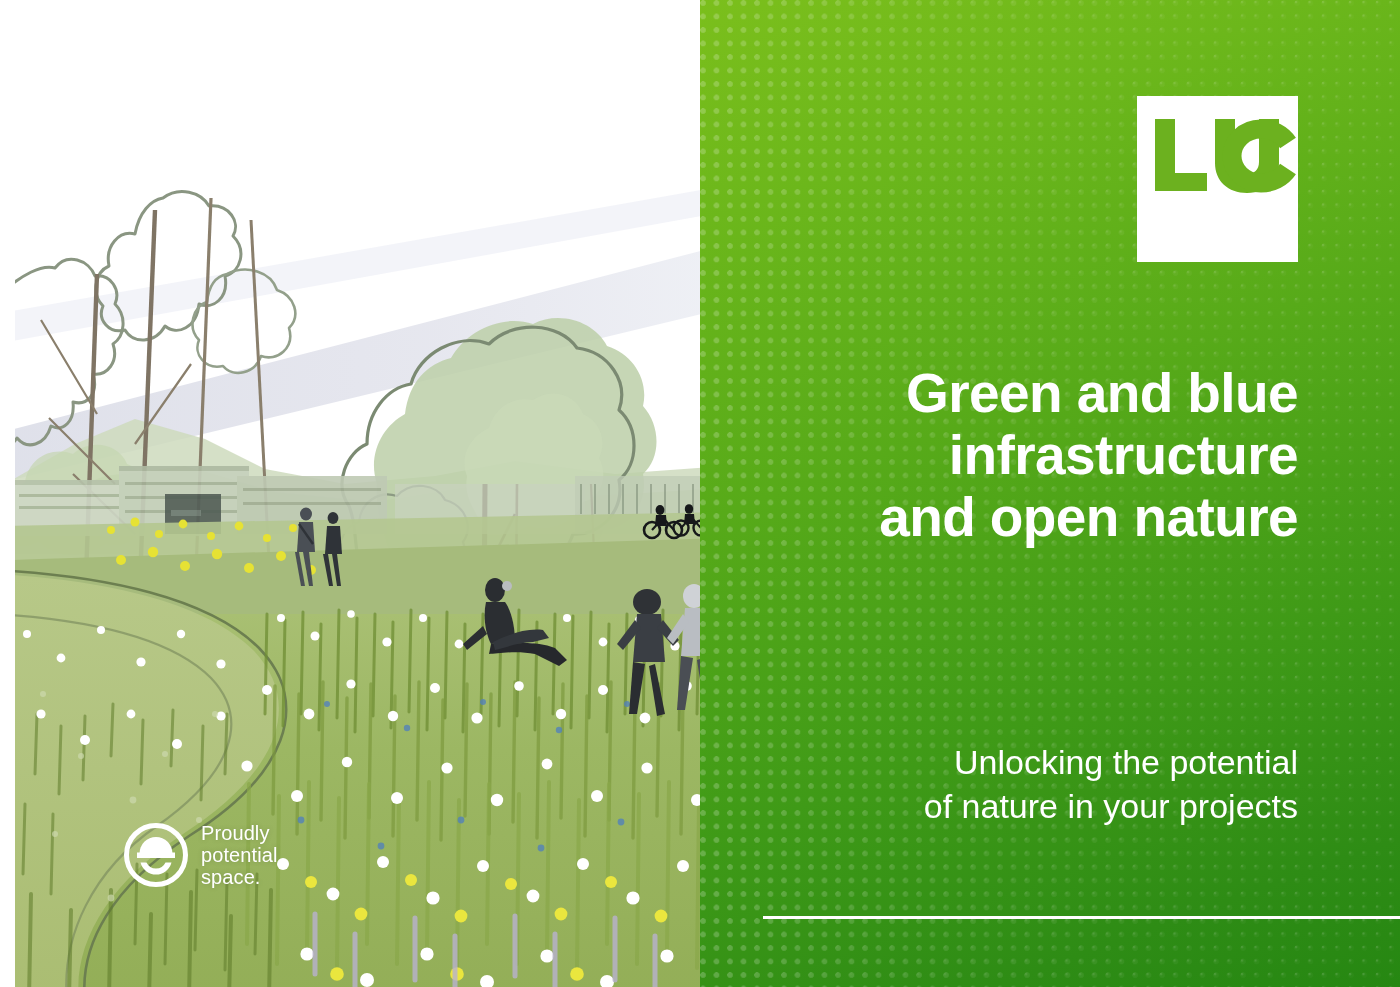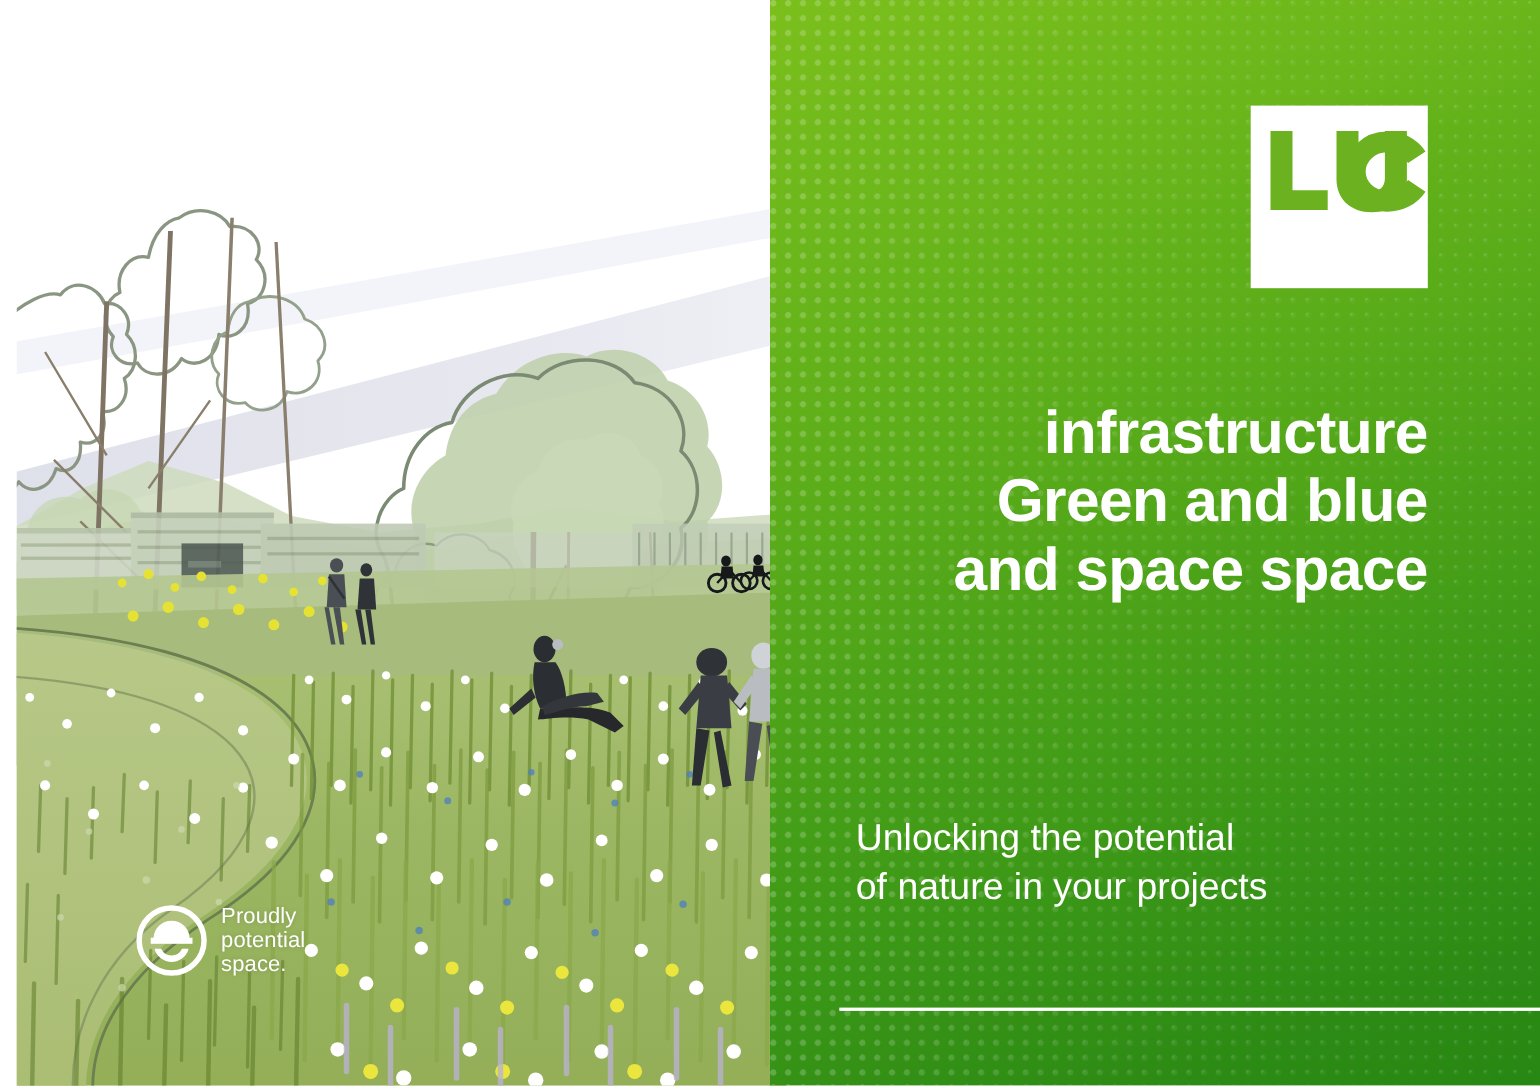--- a/index.html
+++ b/index.html
@@ -34,21 +34,21 @@
   
   #luc-logo{position:absolute;left:437px;top:96px;width:161px;height:166px;background:#ffffff;}
   #luc-logo svg{position:absolute;left:0;top:0;}
 
   
   #title{position:absolute;right:102px;top:362px;width:548px;text-align:right;
          color:#ffffff;font-weight:700;font-size:55px;line-height:62px;letter-spacing:-0.6px;}
   #title .tl{display:block;white-space:nowrap;}
 
   
-  #subtitle{position:absolute;right:102px;top:740px;width:520px;text-align:left;
+  #subtitle{position:absolute;right:102px;top:740px;width:520px;text-align:right;
             color:#ffffff;font-weight:400;font-size:34px;line-height:44px;letter-spacing:0px;}
   #subtitle .sl{display:block;white-space:nowrap;}
 
   
   #rule{position:absolute;left:63px;top:916px;width:637px;height:3px;background:#ffffff;}
 </style>
 </head>
 <body>
 
 <div id="slide">
@@ -405,23 +405,23 @@
       <svg viewBox="0 0 161 166" width="161" height="166">
         <g fill="#6cb11f">
           <path d="M18,23 L38,23 L38,77 L70,77 L70,95 L18,95 Z"></path>
           <path d="M78,23 L98,23 L98,66 C98,74 103,78 110,78 C117,78 122,74 122,66 L122,23 L142,23 L142,67 C142,85 129,97 110,97 C91,97 78,85 78,67 Z"></path>
           <path d="M190,47 C184,38 174,33 163,33 C146,33 134,46 134,60 C134,74 146,87 163,87 C174,87 184,82 190,73" transform="translate(-39,0)" fill="none" stroke="#6cb11f" stroke-width="19" stroke-linecap="butt"></path>
         </g>
       </svg>
     </div>
 
     <div id="title">
+      <span class="tl">Green and blue</span>
       <span class="tl">infrastructure</span>
-      <span class="tl">Green and blue</span>
-      <span class="tl">and space space</span>
+      <span class="tl">and open nature</span>
     </div>
 
     <div id="subtitle">
       <span class="sl">Unlocking the potential</span>
       <span class="sl">of nature in your projects</span>
     </div>
 
     <div id="rule"></div>
   </div>
 

